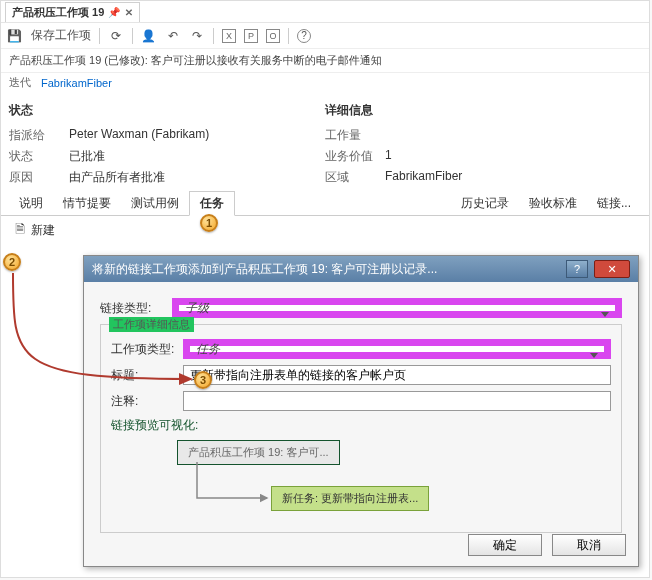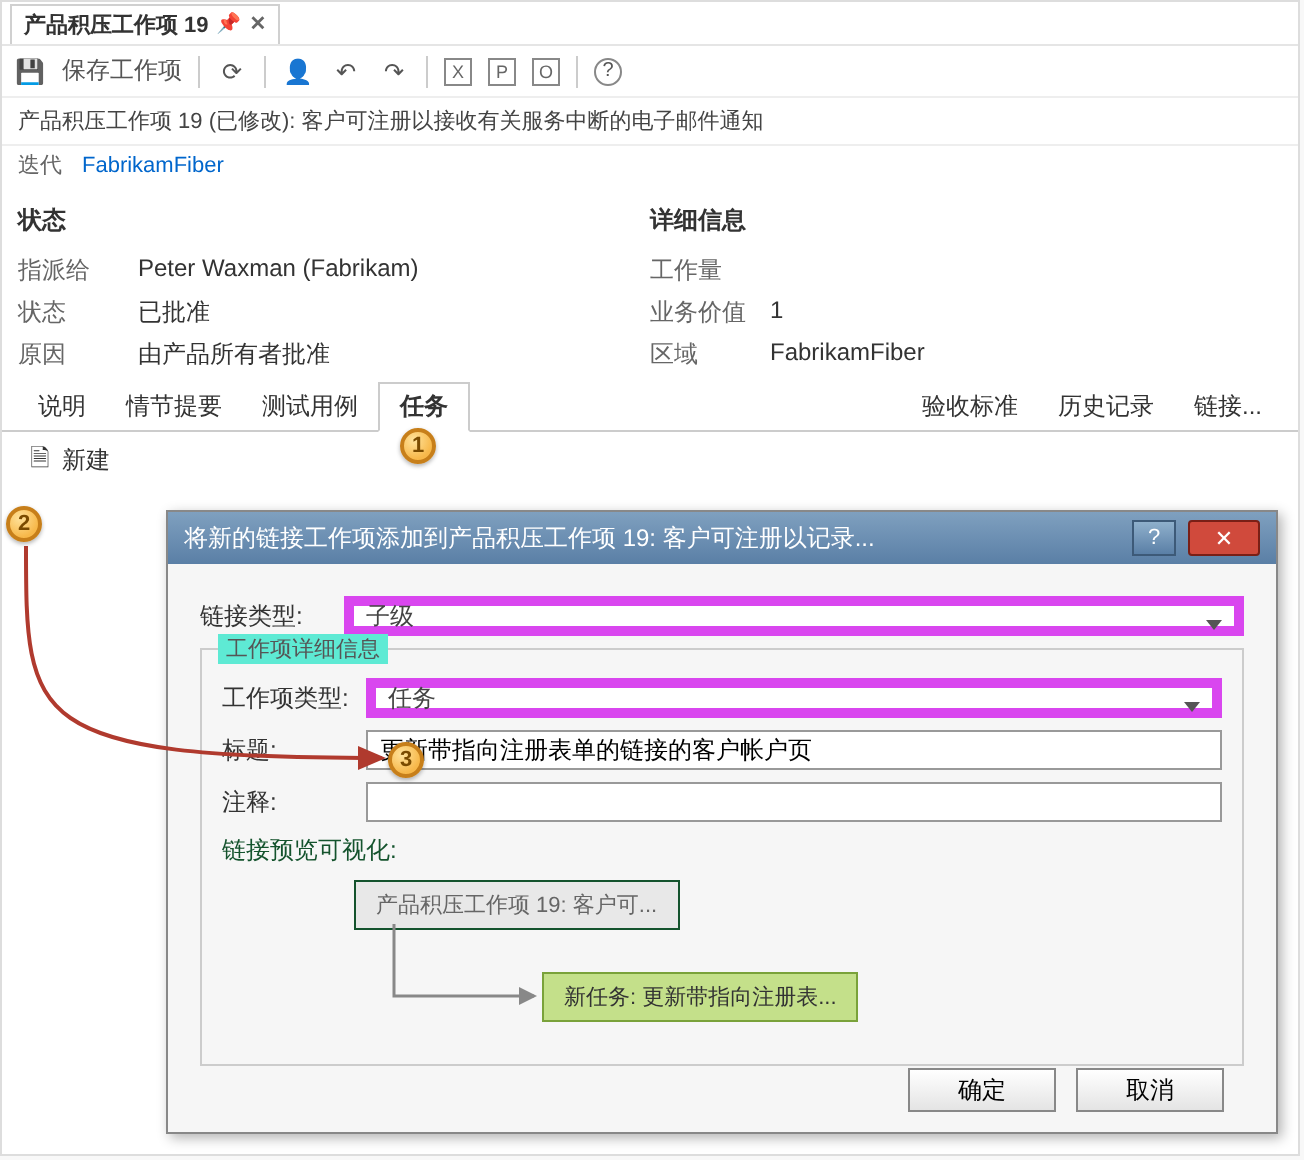--- a/index.html
+++ b/index.html
@@ -62,38 +62,38 @@
     border:1px solid #888; background:#f6f6f6; box-shadow:2px 2px 6px rgba(0,0,0,.3);
   }
   .dlg-title { display:flex; align-items:center; height:26px; background:linear-gradient(#7fa0bf,#5a7fa6); color:#fff; padding:0 8px; font-size:12px; }
   .dlg-title .grow { flex:1; overflow:hidden; text-overflow:ellipsis; white-space:nowrap; }
   .dlg-help { width:22px; height:18px; border:1px solid #3d5a78; background:linear-gradient(#8fb0cc,#5a7fa6); margin-left:6px; display:flex; align-items:center; justify-content:center; font-size:11px; color:#fff; }
   .dlg-close { width:36px; height:18px; margin-left:6px; background:#d04a3c; border:1px solid #7a1f16; color:#fff; display:flex; align-items:center; justify-content:center; font-size:11px; border-radius:2px; cursor:pointer; }
   .dlg-body { padding:10px 16px 0; font-size:12px; color:#444; }
   .dlg-row { display:flex; align-items:center; margin:6px 0; }
   .dlg-lab { width:72px; color:#333; }
   .dlg-select {
-    flex:1; height:20px; border:5px solid #d946ef; background:#fff; position:relative;
-    display:flex; align-items:center; padding:0 26px 0 6px; font-size:12px;
+    flex:1; height:20px; border:7px solid #d946ef; background:#fff; position:relative;
+    display:flex; align-items:center; padding:0 26px 0 6px; font-size:12px;font-style:italic;
   }
   .dlg-select::after {
     content:""; position:absolute; right:6px; top:7px; width:0; height:0;
     border-left:4px solid transparent; border-right:4px solid transparent; border-top:5px solid #555;
   }
   .grp { border:1px solid #ccc; margin-top:6px; padding:8px 10px 8px; position:relative; }
-  .grp-title { position:absolute; top:-8px; left:8px; background:#5eead4; padding:0 4px; font-size:11px; color:#555; }
+  .grp-title { position:absolute; top:-8px; left:8px; background:#22c55e; padding:0 4px; font-size:11px; color:#555; }
   .dlg-input { flex:1; height:20px; border:1px solid #999; background:#fff; padding:0 6px; font-size:12px; }
   .preview { margin-top:6px; }
   .pv-label { margin-bottom:4px; color:#14532d; }
   .pv-canvas { margin-left:56px; position:relative; height:86px; }
   .node { position:absolute; padding:4px 10px; border:1px solid #14532d; font-size:11px; white-space:nowrap; }
   .node1 { left:10px; top:2px; background:#e8e8e8; color:#666; }
   .node2 { left:104px; top:48px; background:#c4e08a; border-color:#7aa23a; color:#333; }
   .connector { position:absolute; pointer-events:none; }
-  .btnrow { position:absolute; right:26px; bottom:10px; display:flex; gap:10px; }
+  .btnrow { position:absolute; right:12px; bottom:10px; display:flex; gap:10px; }
   .dlg-btn { width:74px; height:22px; border:1px solid #888; background:linear-gradient(#fff,#e4e4e4); font-size:12px; cursor:pointer; }
   
   .anno-circle {
     position:absolute; width:18px; height:18px; border:2px solid #c77f1a;
     border-radius:50%; background:radial-gradient(circle at 35% 30%, #ffe29a 0%, #f7b84a 70%);
     color:#7a4b00; font-size:11px; font-weight:bold;
     display:flex; align-items:center; justify-content:center;
     box-shadow:0 1px 2px rgba(0,0,0,.3);
     z-index: 50;
   }
@@ -171,22 +171,22 @@
     </div>
   </div>
 
   <div class="itabs-wrap">
     <div class="itabs">
       <div class="itab">说明</div>
       <div class="itab">情节提要</div>
       <div class="itab">测试用例</div>
       <div class="itab active">任务</div>
       <div class="spacer"></div>
+      <div class="itab">历史记录</div>
       <div class="itab">验收标准</div>
-      <div class="itab">历史记录</div>
       <div class="itab">链接...</div>
     </div>
     <div class="newbar">
       <div class="newbtn">
         <span class="ico">🗎</span>
         <span>新建</span>
       </div>
     </div>
   </div>
 

